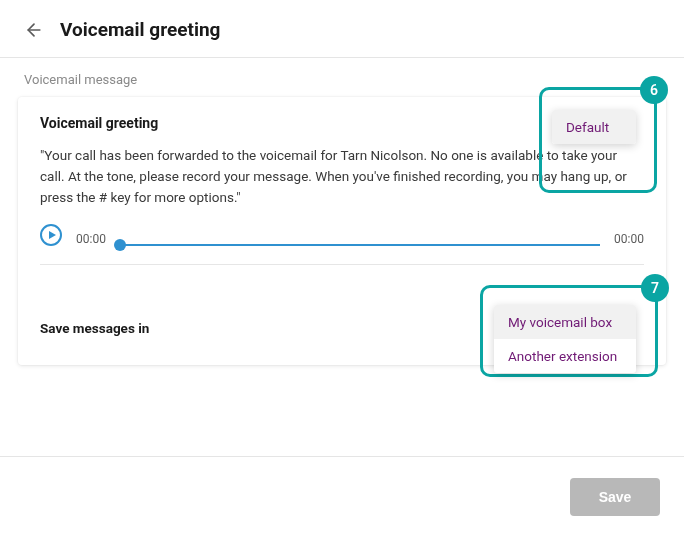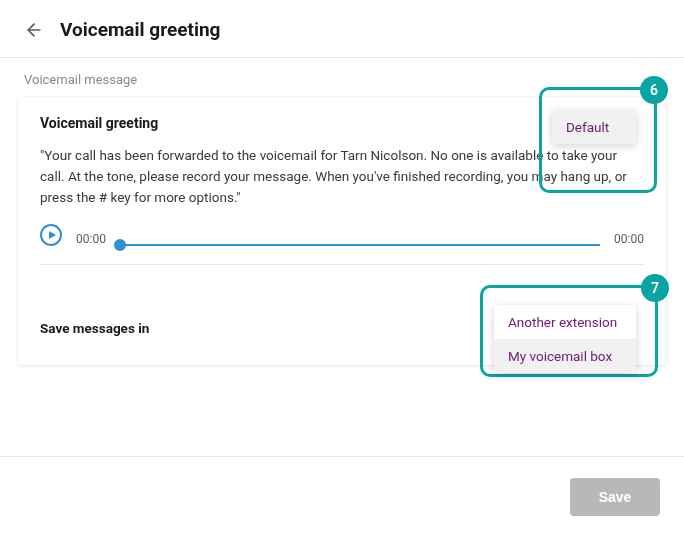--- a/index.html
+++ b/index.html
@@ -212,18 +212,18 @@
   <div class="callout-badge">6</div>
 </div>
 <div id="dropdown6" class="dropdown">
   <div class="dropdown-item selected">Default</div>
 </div>
 
 <div id="callout7" class="callout">
   <div class="callout-badge">7</div>
 </div>
 <div id="dropdown7" class="dropdown">
+  <div class="dropdown-item selected">My voicemail box</div>
   <div class="dropdown-item">Another extension</div>
-  <div class="dropdown-item selected">My voicemail box</div>
 </div>
 
 <div class="footer-sep"></div>
 <button class="save-btn">Save</button>
 
 </body></html>

